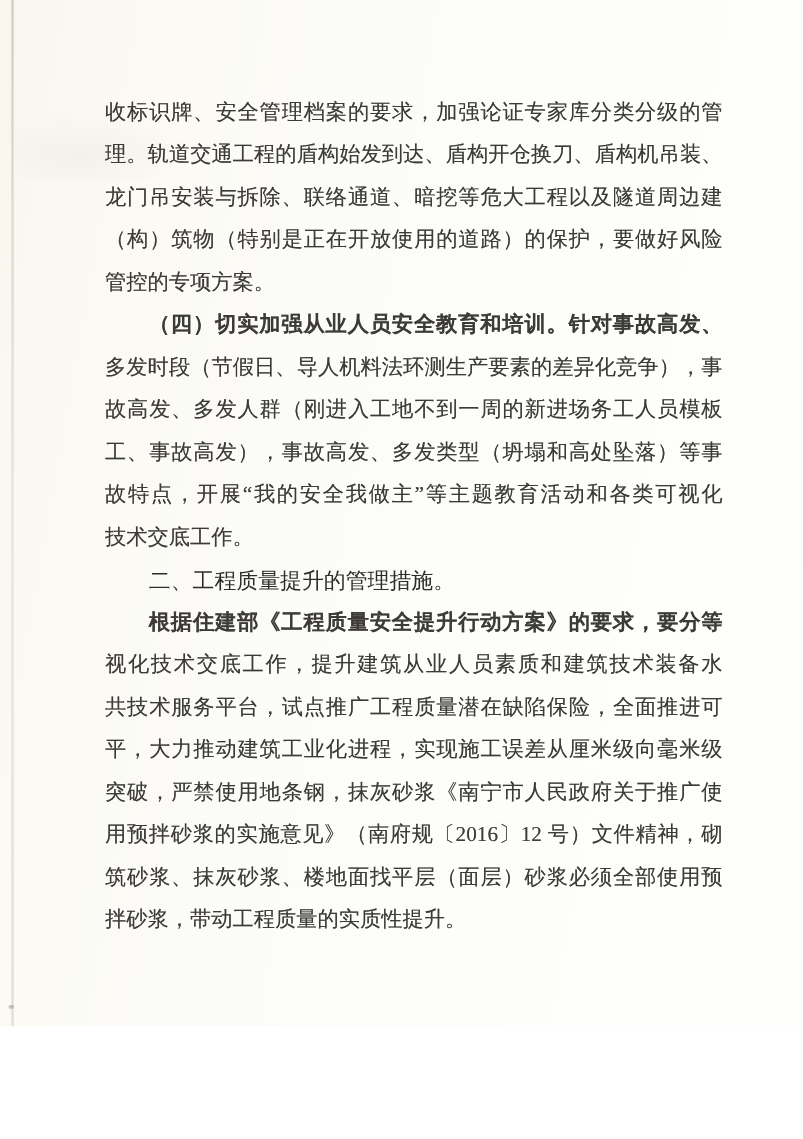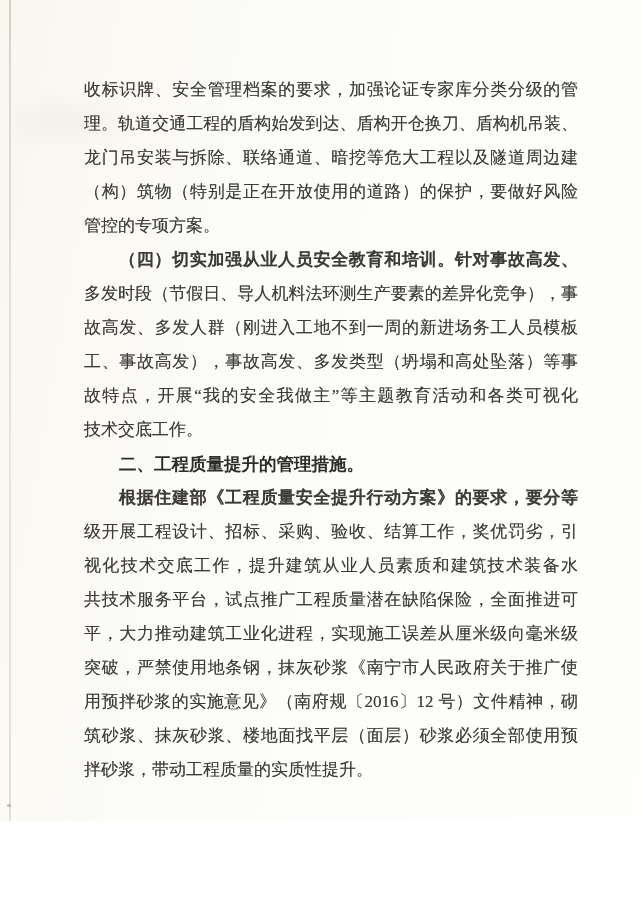--- a/index.html
+++ b/index.html
@@ -69,21 +69,21 @@
     text-align-last: left;
   }
   
   .ind {
     padding-left: 35px;
     font-weight: bold;
   }
   
   .head {
     font-family: "Liberation Sans", "DejaVu Sans", sans-serif;
-    font-weight: 700;
+    font-weight: 400;
     color: #2d2c2a;
     text-shadow: none;
     font-size: 17.5px;
   }
   .pageno {
     position: absolute;
     left: 0;
     top: 832px;
     width: 100%;
     text-align: center;
@@ -110,21 +110,20 @@
     <div class="line j">（构）筑物（特别是正在开放使用的道路）的保护，要做好风险</div>
     <div class="line e">管控的专项方案。</div>
     <div class="line j ind">（四）切实加强从业人员安全教育和培训。针对事故高发、</div>
     <div class="line j">多发时段（节假日、导人机料法环测生产要素的差异化竞争），事</div>
     <div class="line j">故高发、多发人群（刚进入工地不到一周的新进场务工人员模板</div>
     <div class="line j">工、事故高发），事故高发、多发类型（坍塌和高处坠落）等事</div>
     <div class="line j">故特点，开展“我的安全我做主”等主题教育活动和各类可视化</div>
     <div class="line e">技术交底工作。</div>
     <div class="line e ind head">二、工程质量提升的管理措施。</div>
     <div class="line j ind">根据住建部《工程质量安全提升行动方案》的要求，要分等</div>
-    <div class="line j">级开展工程设计、招标、采购、验收、结算工作，奖优罚劣，引</div>
     <div class="line j">视化技术交底工作，提升建筑从业人员素质和建筑技术装备水</div>
     <div class="line j">共技术服务平台，试点推广工程质量潜在缺陷保险，全面推进可</div>
     <div class="line j">平，大力推动建筑工业化进程，实现施工误差从厘米级向毫米级</div>
     <div class="line j">突破，严禁使用地条钢，抹灰砂浆《南宁市人民政府关于推广使</div>
     <div class="line j">用预拌砂浆的实施意见》（南府规〔2016〕12 号）文件精神，砌</div>
     <div class="line j">筑砂浆、抹灰砂浆、楼地面找平层（面层）砂浆必须全部使用预</div>
     <div class="line e">拌砂浆，带动工程质量的实质性提升。</div>
   </div>
 
   <div class="pageno">4</div>

